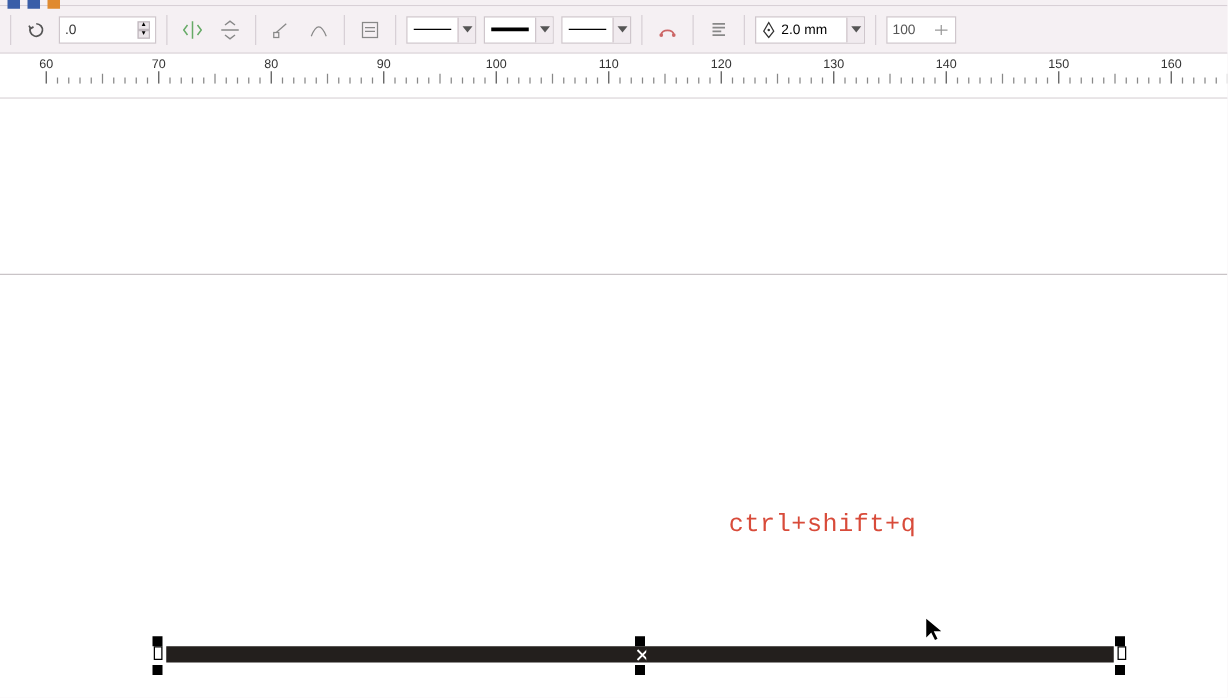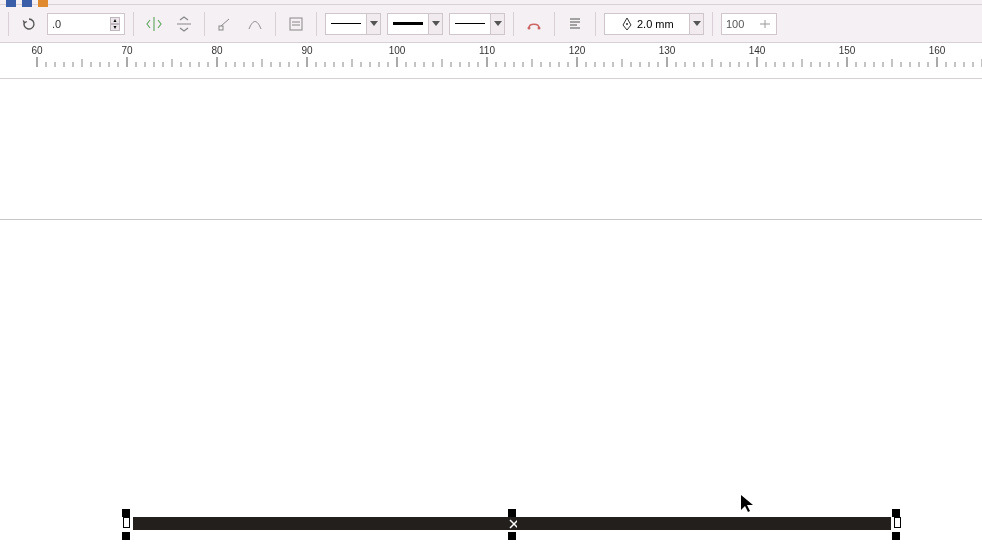--- a/index.html
+++ b/index.html
@@ -59,21 +59,21 @@
   }
   .combo .preview {
     width: 40px; display:flex; align-items:center; justify-content:center;
   }
   .combo .dd {
     width: 14px; height: 20px; border-left: 1px solid #cfc6cc;
     display:flex;align-items:center;justify-content:center;background:#f1ebef;cursor:pointer;
   }
   .combo .dd::after { content:""; border-left:4px solid transparent;border-right:4px solid transparent;border-top:5px solid #555; }
   .outline-width {
-    display:flex;align-items:center;gap:4px;border:1px solid #cfc6cc;background:#fff;height:22px;padding-left:16px;
+    display:flex;align-items:center;gap:4px;border:1px solid #cfc6cc;background:#fff;height:22px;padding-left:4px;
   }
   .outline-width .nib {
     width:12px;height:14px;display:inline-block;position:relative;
   }
   .outline-width .nib svg{display:block}
   .outline-width input {
     border:none;outline:none;width:48px;font-size:11px;background:transparent;
   }
   .outline-width .dd {
     width:14px;height:20px;border-left:1px solid #cfc6cc;display:flex;align-items:center;justify-content:center;background:#f1ebef;cursor:pointer;
@@ -383,20 +383,21 @@
       <line x1="991" x2="991" y1="19" y2="24" stroke="#888"></line>
       <line x1="1000" x2="1000" y1="19" y2="24" stroke="#888"></line>
       <line x1="1009" x2="1009" y1="19" y2="24" stroke="#888"></line>
       <line x1="1018" x2="1018" y1="19" y2="24" stroke="#888"></line>
     </svg>
 </div>
 
 <div class="canvas-area">
   <div class="page-edge"></div>
 
+  <div class="shortcut-text">ctrl+shift+q</div>
 
   <div class="sel-rect"></div>
   <div class="handle tl"></div>
   <div class="handle tm"></div>
   <div class="handle tr"></div>
   <div class="handle bl"></div>
   <div class="handle bm"></div>
   <div class="handle br"></div>
   <div class="handle-side l"></div>
   <div class="handle-side r"></div>

